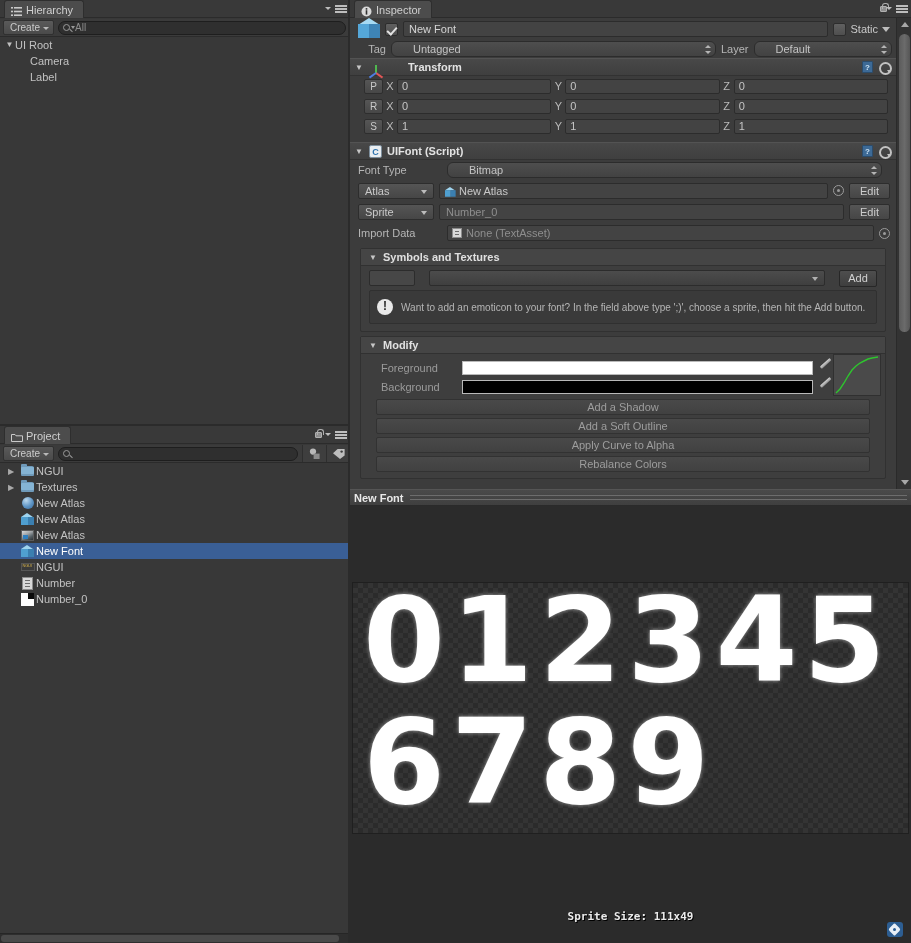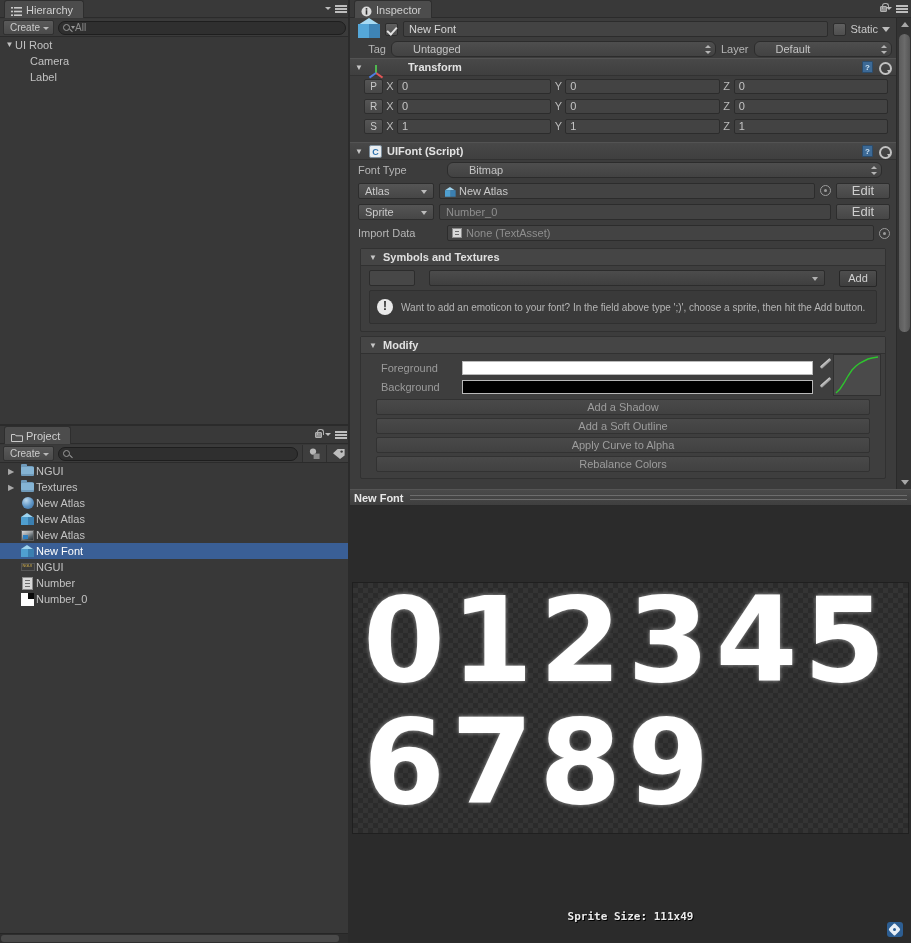--- a/index.html
+++ b/index.html
@@ -233,23 +233,23 @@
     flex:1; height:16px; background:#434343; border:1px solid #2c2c2c; border-radius:2px;
     display:flex; align-items:center; gap:4px; padding-left:4px;
     color:#c8c8c8; font-size:11px;
   }
   .objfield.dim { color:#8e8e8e; }
   .radio-o {
     width:11px; height:11px; border-radius:50%; border:1.4px solid #9b9b9b; position:relative; flex:none;
   }
   .radio-o:after { content:""; position:absolute; left:3px; top:3px; width:3px; height:3px; border-radius:50%; background:#9b9b9b; }
   .editbtn {
-    width:54px; height:16px; background:linear-gradient(#555,#464646);
+    width:41px; height:16px; background:linear-gradient(#555,#464646);
     border:1px solid #2d2d2d; border-radius:2px;
-    color:#cdcdcd; font-size:13px; text-align:center; line-height:14px; flex:none;
+    color:#cdcdcd; font-size:11px; text-align:center; line-height:14px; flex:none;
   }
   .selbtn {
     width:76px; height:16px; background:linear-gradient(#555,#464646);
     border:1px solid #2d2d2d; border-radius:2px;
     color:#c9c9c9; font-size:11px; position:relative; padding-left:6px; line-height:14px; flex:none;
   }
   .selbtn:after { content:""; position:absolute; right:6px; top:6px;
      border-left:3.5px solid transparent; border-right:3.5px solid transparent; border-top:4px solid #bcbcbc; }
 
   

